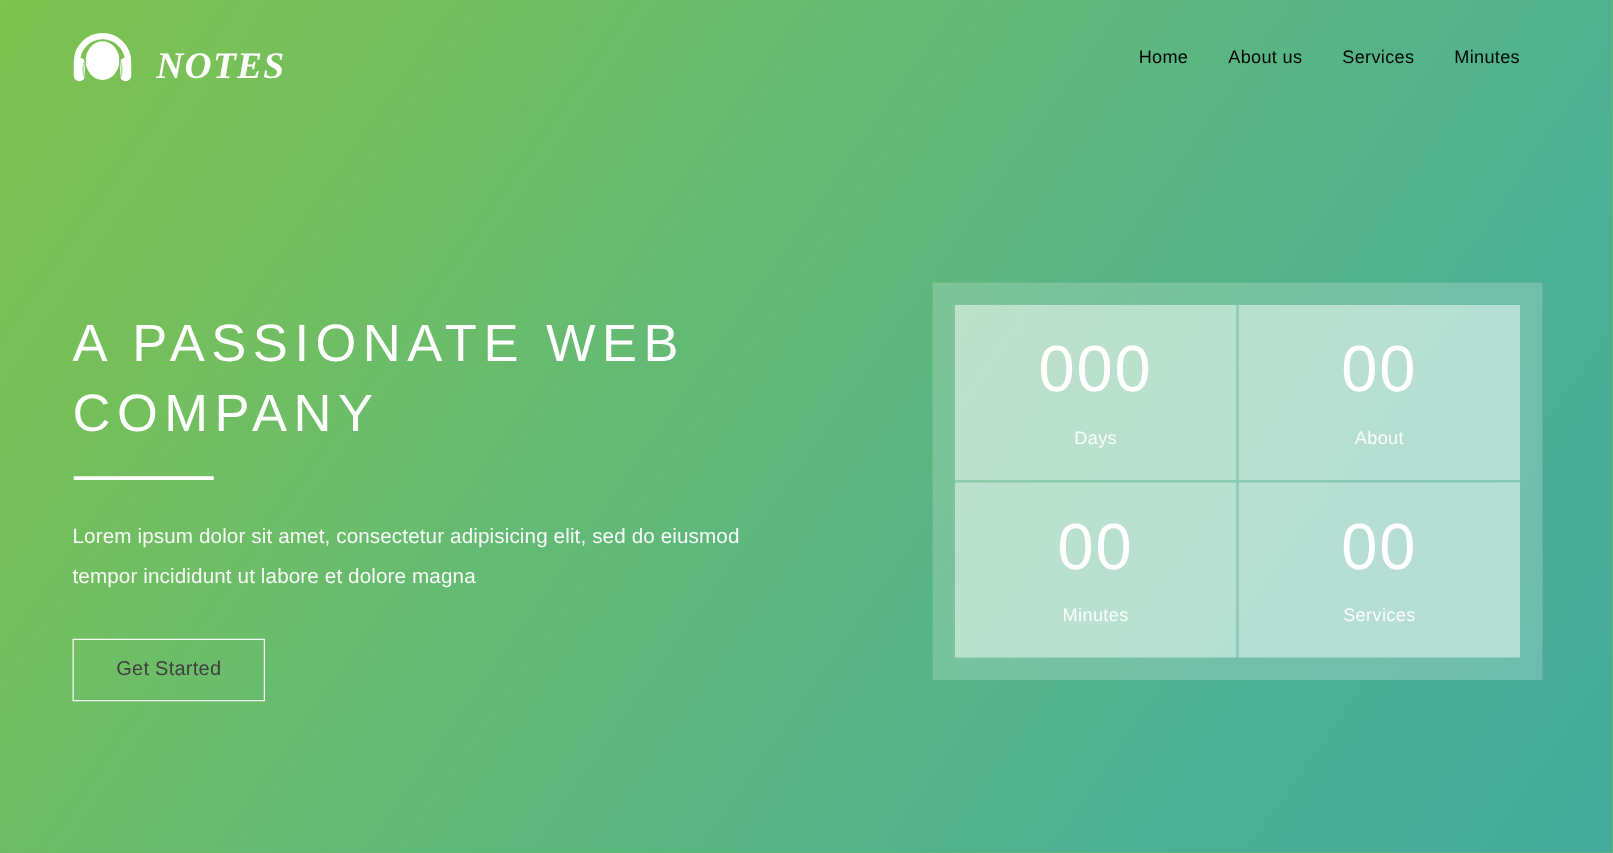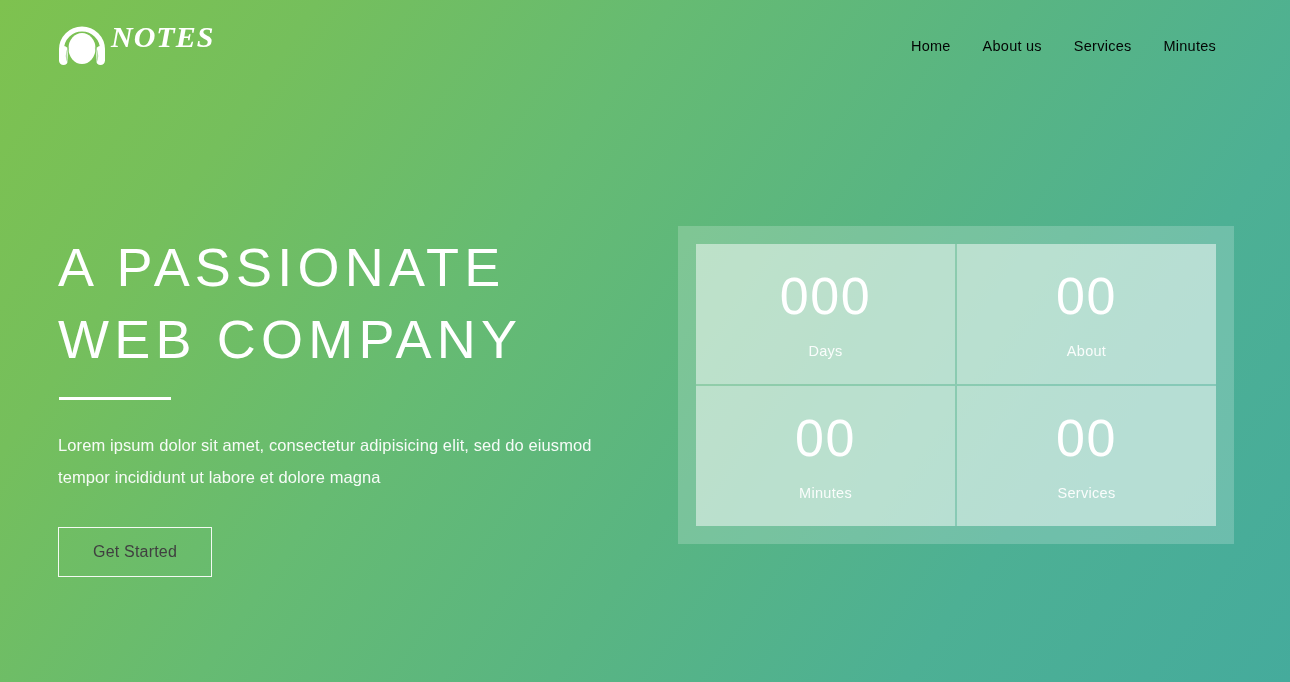--- a/index.html
+++ b/index.html
@@ -31,22 +31,22 @@
     position: absolute;
     top: 0; left: 0; right: 0;
     height: 92px;
     display: flex;
     align-items: center;
     padding: 0 58px 0 56px;
   }
 
   .brand {
     display: flex;
-    align-items: flex-start;
-    gap: 3px;
+    align-items: flex-end;
+    gap: 17px;
     text-decoration: none;
     user-select: none;
   }
 
   .brand-mark { width: 52px; height: 48px; display:block; flex:0 0 auto; }
 
   .brand-name {
     font-family: "Liberation Serif", serif;
     font-style: italic;
     font-weight: 700;
@@ -86,21 +86,21 @@
   }
 
   .hero-copy {
     width: 585px;
     flex: 0 0 585px;
     margin-top: -4px;
   }
 
   .hero-title {
     color: #ffffff;
-    font-size: 54px;
+    font-size: 42px;
     font-weight: 300;
     letter-spacing: 5.2px;
     line-height: 1.34;
     text-transform: uppercase;
     margin-bottom: 22px;
     white-space: pre-line;
     margin-top: 38px;
   }
 
   .hero-rule {
@@ -132,21 +132,21 @@
     padding: 15px 34px 16px;
     line-height: 1.1;
     cursor: pointer;
     font-family: inherit;
     border-radius: 0;
   }
 
   
   .countdown-panel {
     margin-left: auto;
-    width: 556px;
+    width: 488px;
     height: 318px;
     background: rgba(255,255,255,0.20);
     padding: 18px;
     margin-top: -4px;
   }
 
   .countdown-grid {
     width: 100%;
     height: 100%;
     display: grid;

